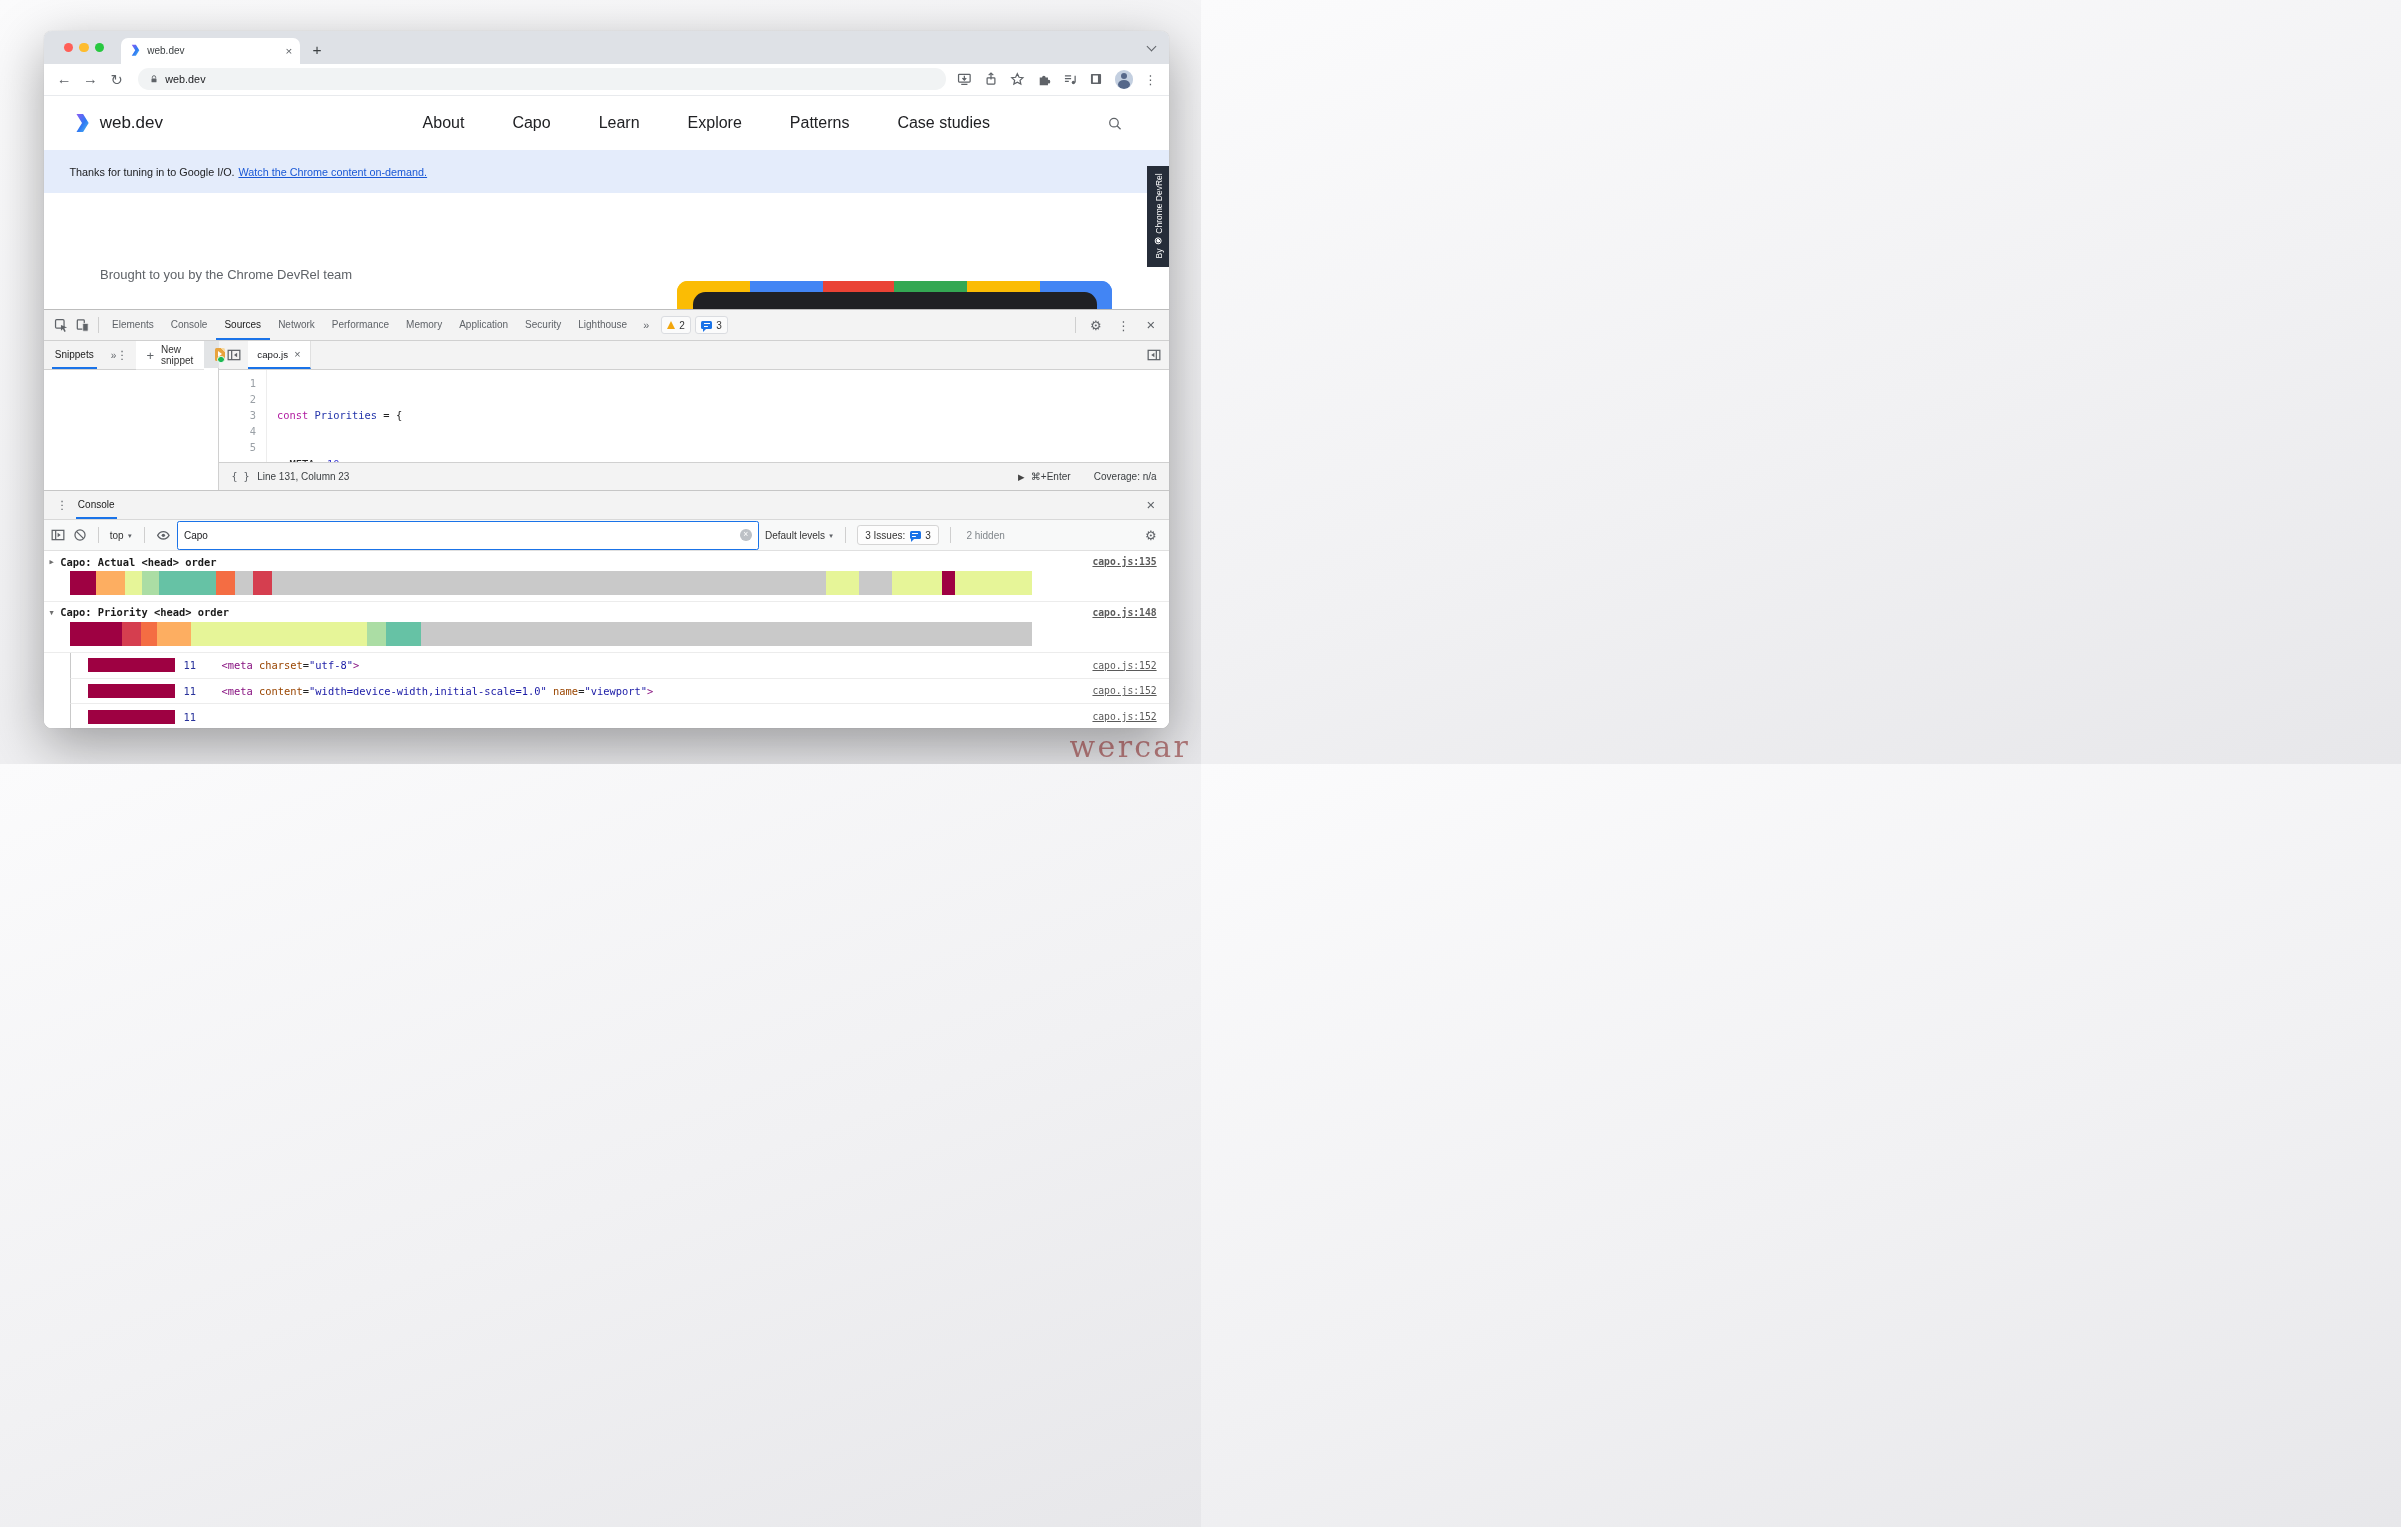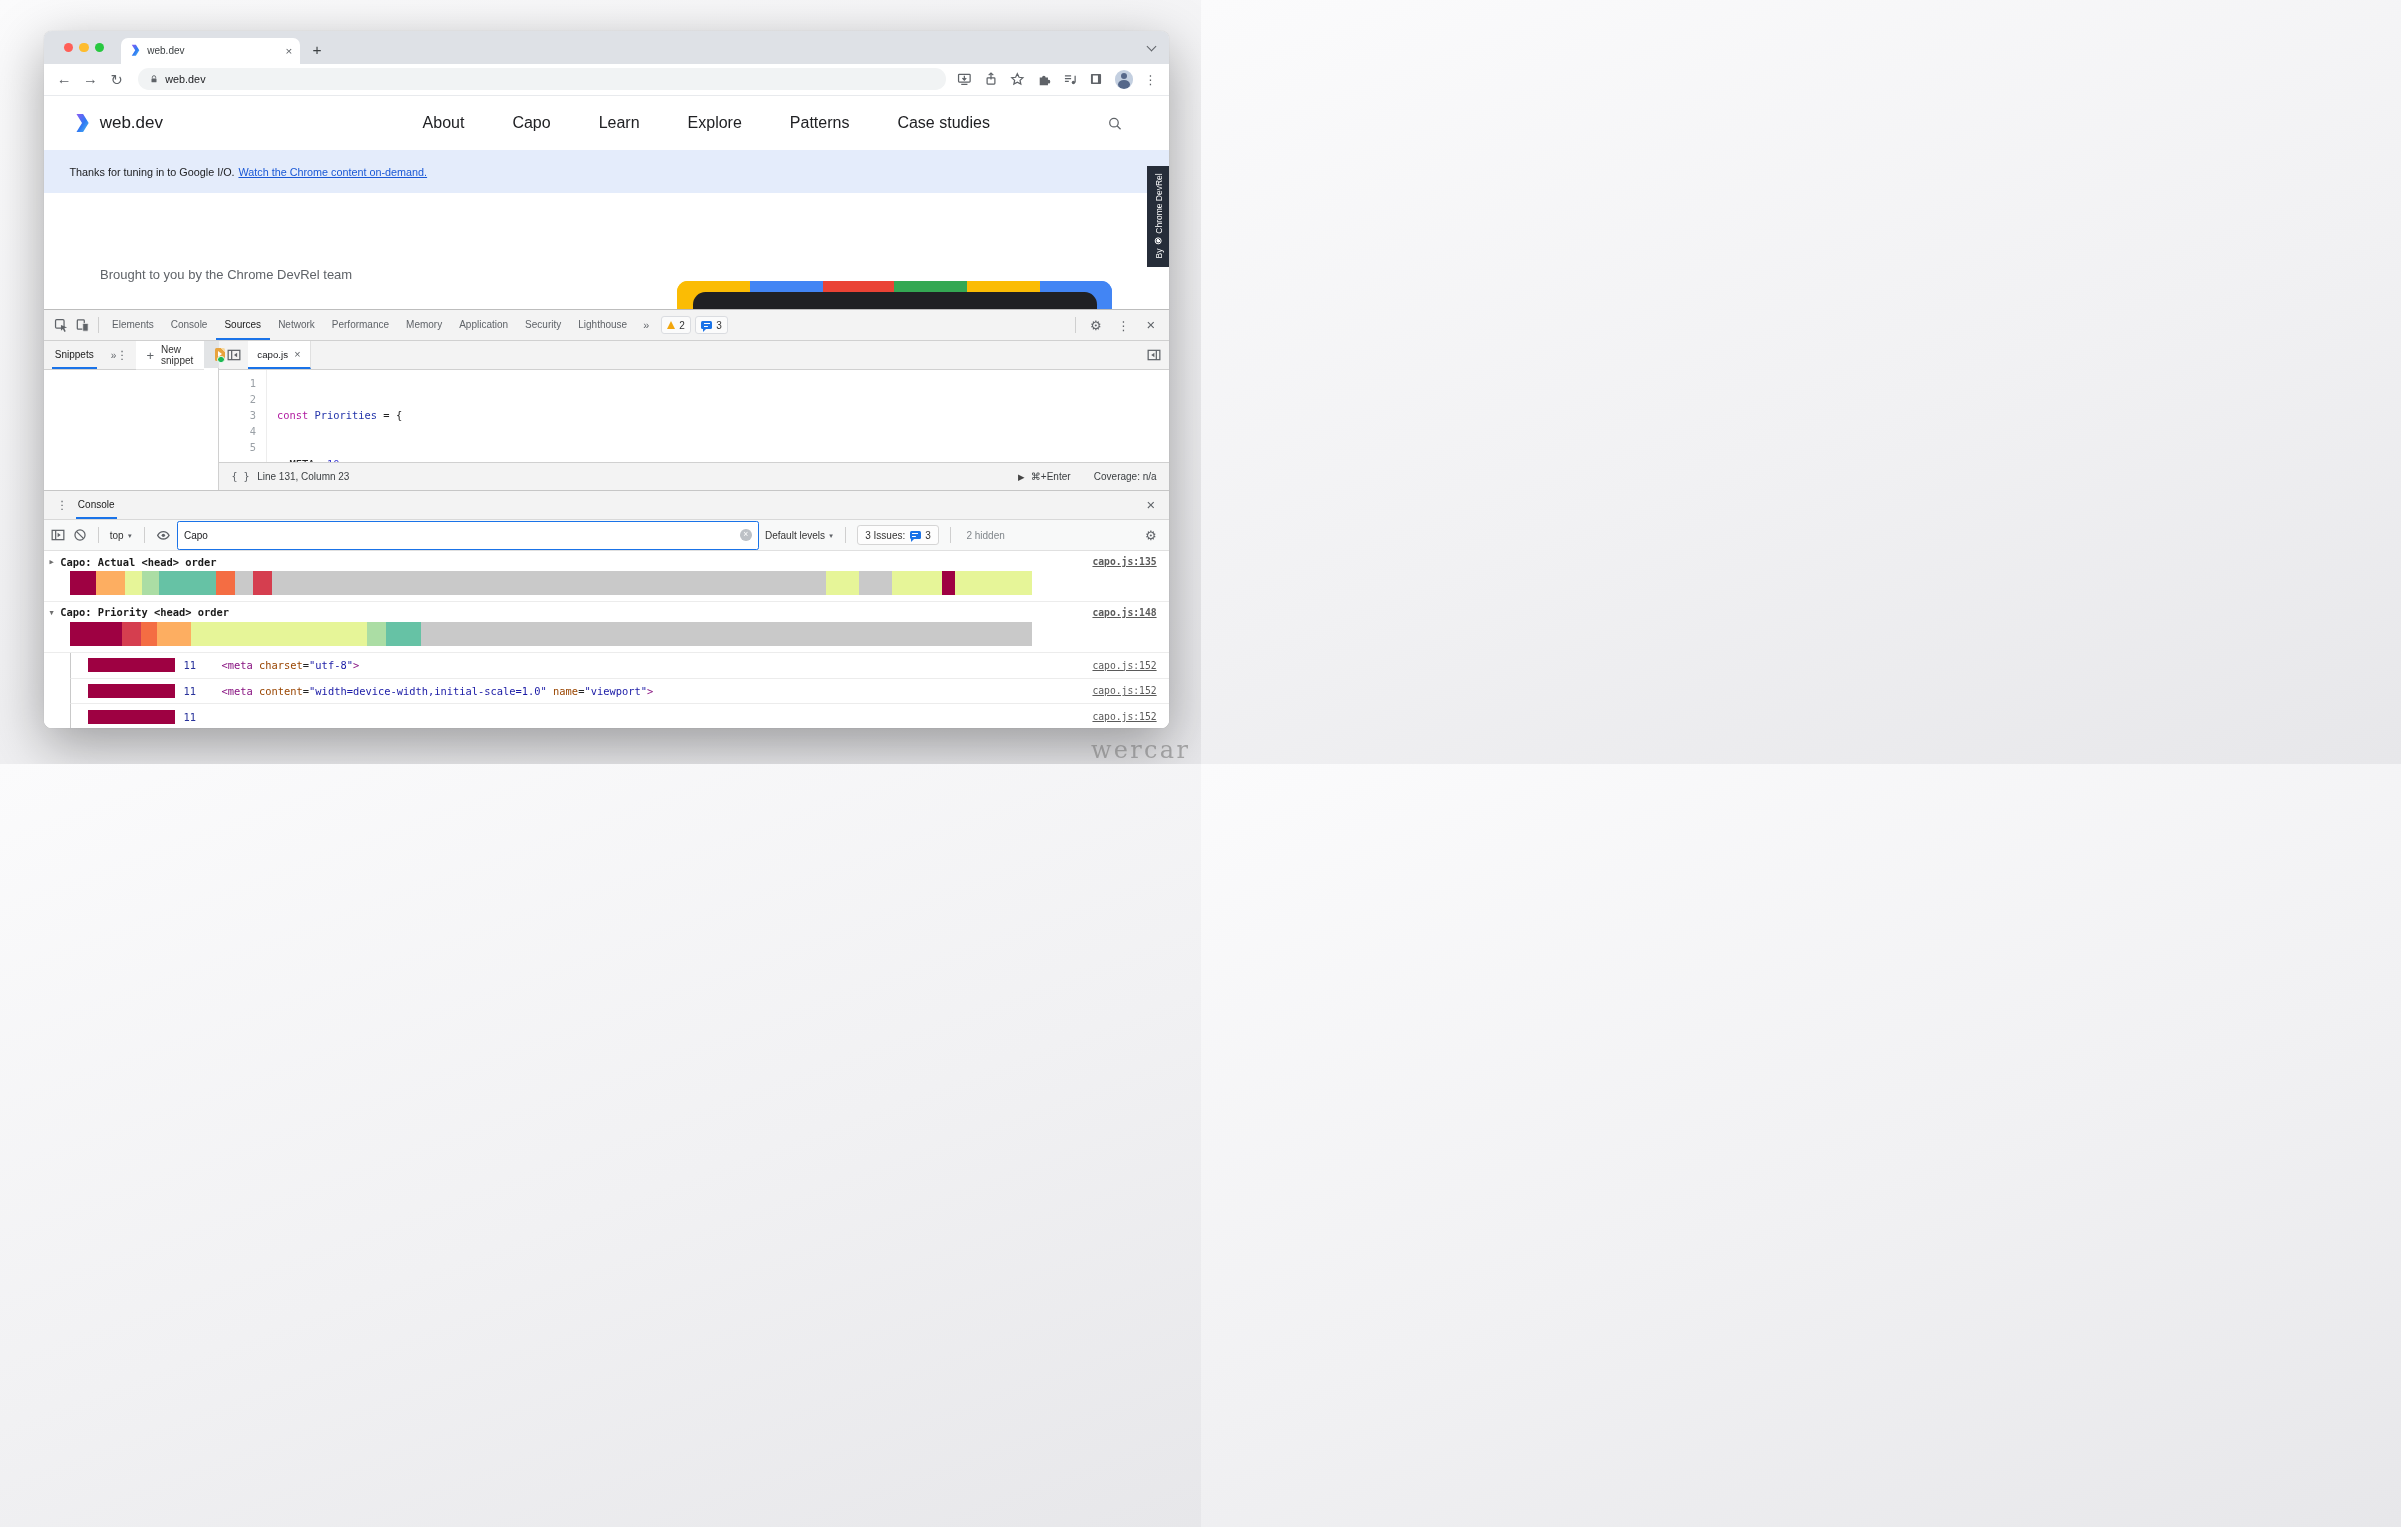--- a/index.html
+++ b/index.html
@@ -124,21 +124,21 @@
   .clink { position:absolute; right:12.4px; top:5.4px; color:#5a5a5a; text-decoration:underline; font-size:9.7px; }
   .clink.b { font-weight:bold; }
   .hbar { display:flex; height:24px; margin:3.1px 0 0 10px; width:962px; }
   .crow.nested { margin-left:26px; border-left:0.8px solid #c9c9c9; display:flex; align-items:center; padding:5.4px 12.4px 5.4px 17px; }
   .crow.nested.clip { border-bottom:none; }
   .swatch { width:87px; height:14px; flex:none; }
   .mval { color:#28329b; margin-left:8.5px; width:17px; flex:none; }
   .mcode { margin-left:21px; white-space:pre; }
   .nlink { margin-left:auto; color:#5a5a5a; text-decoration:underline; font-size:9.7px; }
 
-  .watermark { position:absolute; right:10.8px; bottom:0px; font-family:"DejaVu Serif", serif; font-size:24px; color:#737373; opacity:.55; letter-spacing:2.3px; }
+  .watermark { position:absolute; right:10.8px; bottom:0px; font-family:"DejaVu Serif", serif; font-size:30px; color:#7f1d1d; opacity:.55; letter-spacing:2.3px; }
   svg .st { stroke:#5f6368; fill:none; stroke-width:1.6; }
   svg .fl { fill:#5f6368; }
 </style>
 </head>
 <body>
 
 <div class="window">
 
   <div class="tabstrip">
     <div class="traffic">

